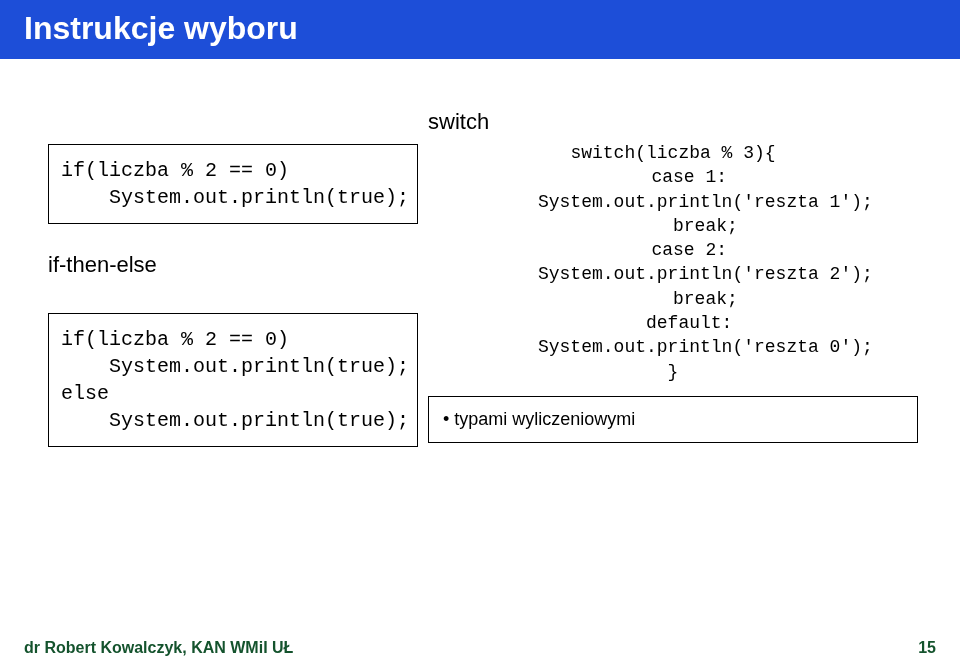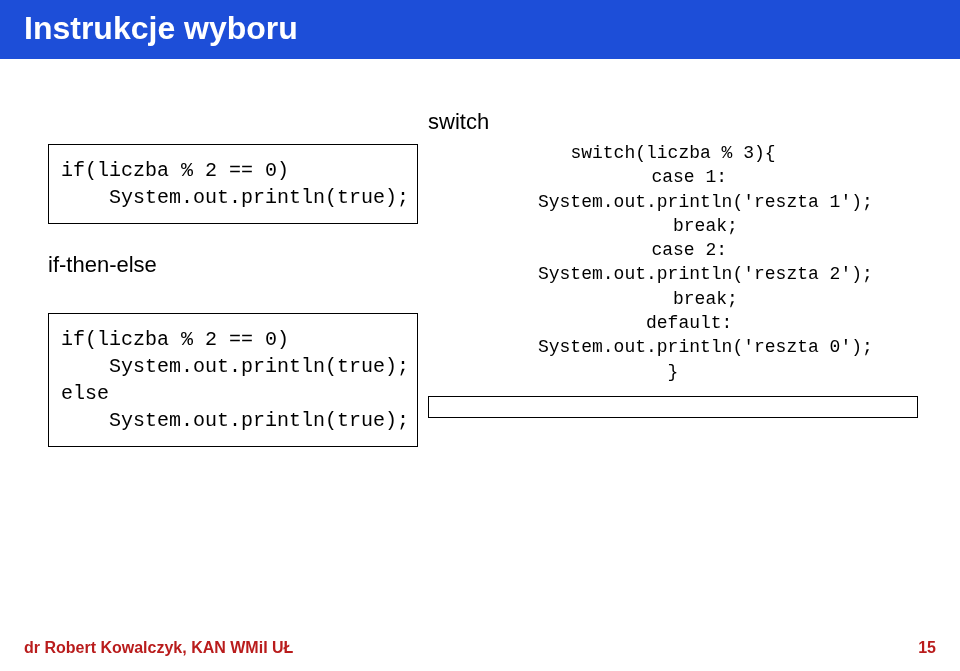--- a/index.html
+++ b/index.html
@@ -56,21 +56,21 @@
   .note-line { margin: 0; }
   .mono { font-family: "Courier New", Courier, monospace; font-weight: bold; }
   .mono-normal { font-family: "Courier New", Courier, monospace; }
   .footer {
     position: absolute;
     bottom: 14px;
     left: 24px;
     right: 24px;
     display: flex;
     justify-content: space-between;
-    color: #b91c1c;
+    color: #14532d;
     font-weight: bold;
     font-size: 16px;
   }
 </style>
 </head>
 <body>
 
 <div class="header">
   <span>Instrukcje wyboru</span>
 </div>
@@ -97,20 +97,21 @@
       System.out.println('reszta 1');
       break;
    case 2:
       System.out.println('reszta 2');
       break;
    default:
       System.out.println('reszta 0');
 }</div>
 
     <div class="note-box">
+      <p class="note-line">• typami wyliczeniowymi</p>
     </div>
   </div>
 
 </div>
 
 <div class="footer">
   <span>dr Robert Kowalczyk, KAN WMiI UŁ</span>
   <span>15</span>
 </div>
 

